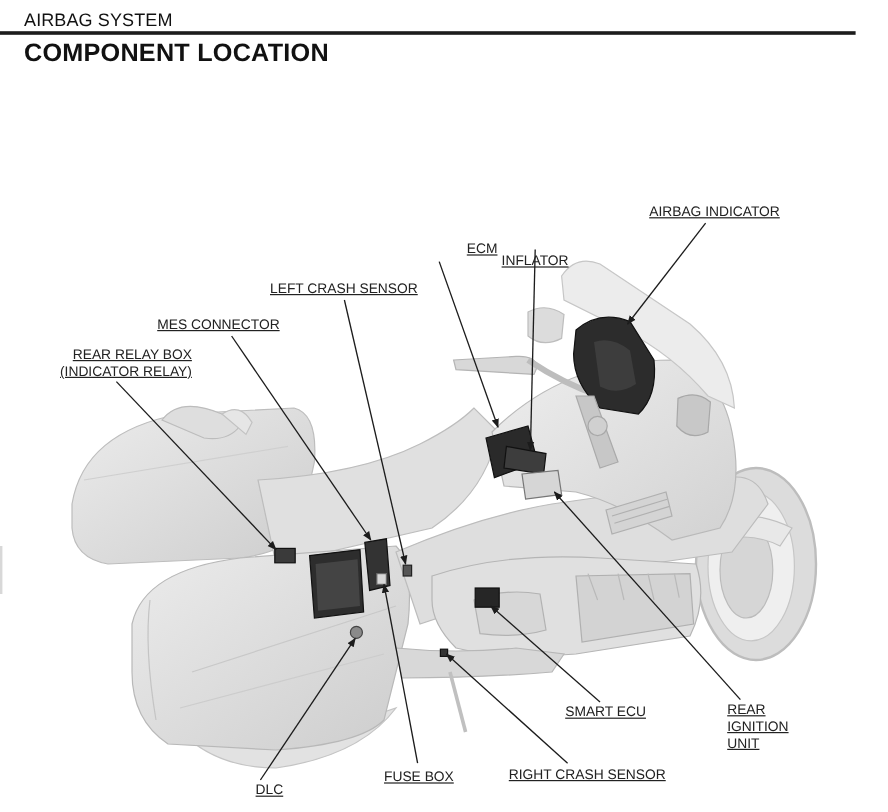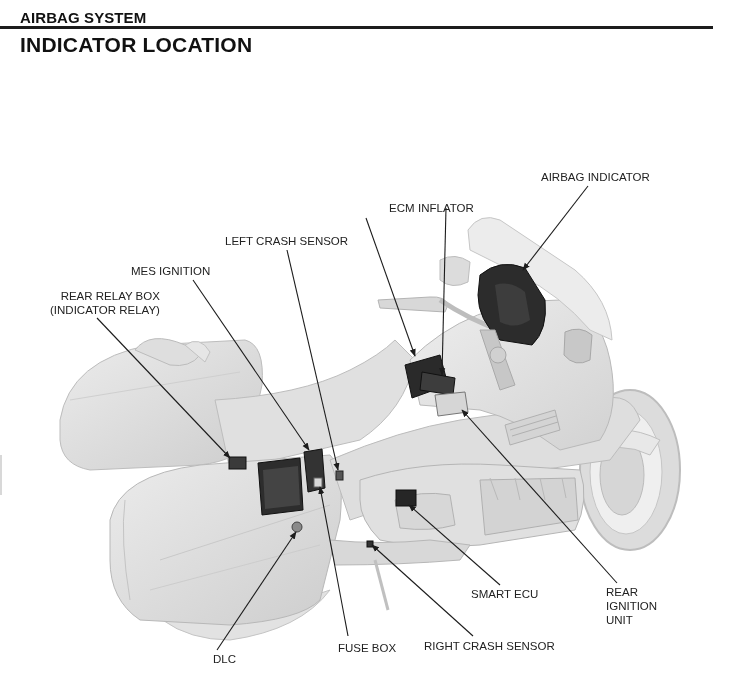--- a/index.html
+++ b/index.html
@@ -1,33 +1,33 @@
 <!DOCTYPE html>
 <html><head>
   <meta charset="utf-8">
   <style>
     html, body { margin: 0; padding: 0; background: #ffffff; }
     body { width: 740px; height: 677px; position: relative; overflow: hidden;
            font-family: "Liberation Sans", sans-serif; color: #1a1a1a; }
     .section-title { position: absolute; left: 20px; top: 9px; font-size: 15px;
-           font-weight: bold; letter-spacing: 0.1px; color: #111; }
+           font-weight: normal; letter-spacing: 0.1px; color: #111; }
     .rule { position: absolute; left: 0; top: 26px; width: 713px; height: 3px; background: #1c1c1c; }
     .page-title { position: absolute; left: 20px; top: 33px; font-size: 21px;
            font-weight: bold; color: #111; letter-spacing: 0.2px; }
     .figure { position: absolute; left: 0; top: 0; width: 740px; height: 677px; }
     .callout { position: absolute; font-size: 11.5px; line-height: 14px; color: #222;
-           white-space: nowrap; }
+           white-space: nowrap; text-decoration: underline; }
     .edge-mark { position: absolute; left: 0; width: 2px; background: #d8d8d8; }
   </style>
 </head>
 <body>
 
 <div class="section-title">AIRBAG SYSTEM</div>
 <div class="rule"></div>
-<div class="page-title">INDICATOR LOCATION</div>
+<div class="page-title">COMPONENT LOCATION</div>
 
 <div class="edge-mark" style="top:455px;height:40px;"></div>
 
 <svg class="figure" width="740" height="677" viewBox="0 0 740 677" xmlns="http://www.w3.org/2000/svg">
   <defs>
     <linearGradient id="gBody" x1="0" y1="0" x2="1" y2="1">
       <stop offset="0" stop-color="#ececec"></stop>
       <stop offset="1" stop-color="#cdcdcd"></stop>
     </linearGradient>
     <linearGradient id="gShield" x1="0" y1="0" x2="1" y2="1">
@@ -122,29 +122,29 @@
     <line x1="97" y1="318" x2="230" y2="458" marker-end="url(#arrow)"></line>
     <line x1="617" y1="583" x2="462" y2="410" marker-end="url(#arrow)"></line>
     <line x1="500" y1="585" x2="409" y2="505" marker-end="url(#arrow)"></line>
     <line x1="473" y1="636" x2="372" y2="545" marker-end="url(#arrow)"></line>
     <line x1="348" y1="636" x2="320" y2="487" marker-end="url(#arrow)"></line>
     <line x1="217" y1="650" x2="296" y2="532" marker-end="url(#arrow)"></line>
   </g>
 </svg>
 
 <div class="callout" style="left:541px;top:170px;">AIRBAG INDICATOR</div>
-<div class="callout" style="left:418px;top:201px;">INFLATOR</div>
+<div class="callout" style="left:418px;top:211px;">INFLATOR</div>
 <div class="callout" style="left:349px;top:201px;margin-left:40px;">ECM</div>
 <div class="callout" style="left:225px;top:234px;">LEFT CRASH SENSOR</div>
-<div class="callout" style="left:131px;top:264px;">MES IGNITION</div>
+<div class="callout" style="left:131px;top:264px;">MES CONNECTOR</div>
 <div class="callout" style="left:50px;top:289px;text-align:right;">
   <div>REAR RELAY BOX</div>
   <div>(INDICATOR RELAY)</div>
 </div>
 <div class="callout" style="left:606px;top:585px;">
   <div>REAR</div>
   <div>IGNITION</div>
   <div>UNIT</div>
 </div>
 <div class="callout" style="left:471px;top:587px;">SMART ECU</div>
 <div class="callout" style="left:424px;top:639px;">RIGHT CRASH SENSOR</div>
-<div class="callout" style="left:338px;top:641px;">FUSE BOX</div>
+<div class="callout" style="left:320px;top:641px;">FUSE BOX</div>
 <div class="callout" style="left:201px;top:652px;margin-left:12px;">DLC</div>
 
 </body></html>

